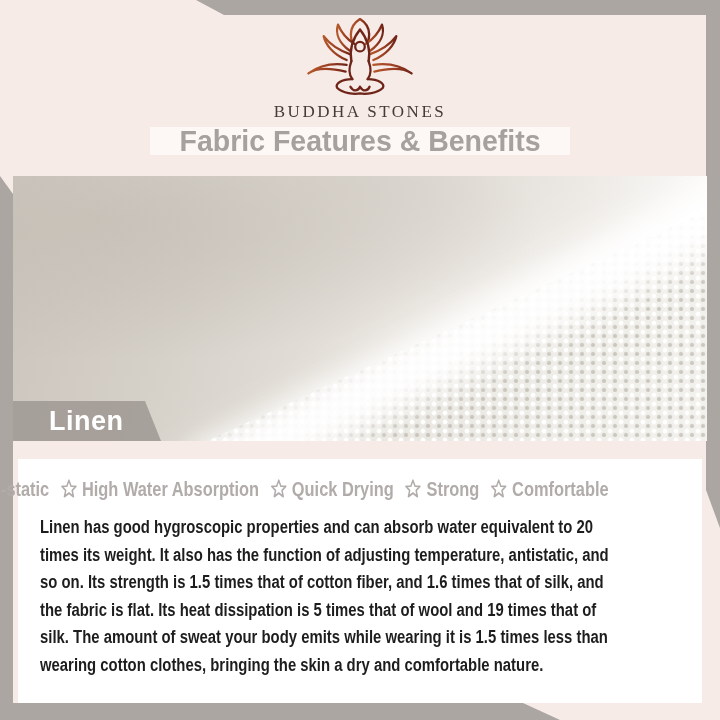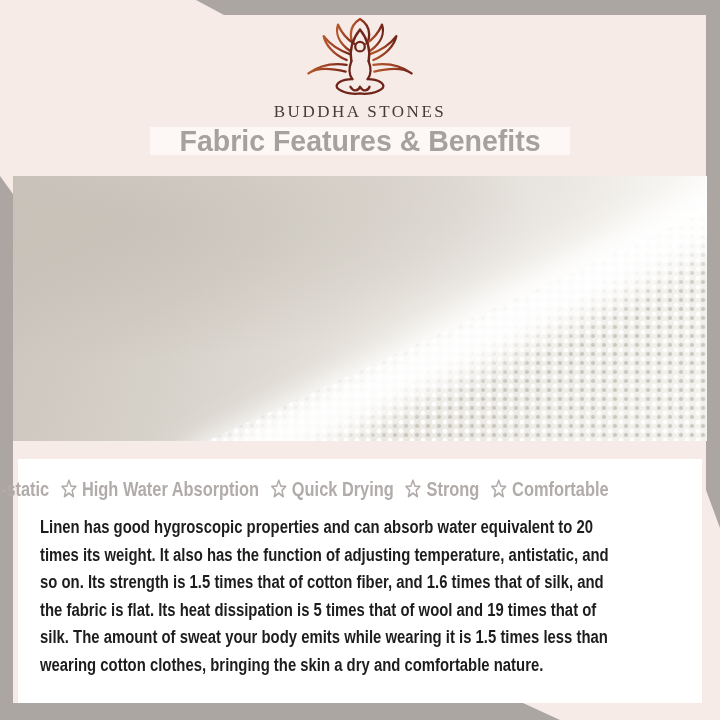--- a/index.html
+++ b/index.html
@@ -101,20 +101,23 @@
   <div class="brand-name">BUDDHA STONES</div>
 
   <div class="banner">
     <div class="banner-title">Fabric Features &amp; Benefits</div>
   </div>
 
   <div class="photo">
     <div class="weave"></div>
     <div class="ridge"></div>
   </div>
+  <div class="badge">
+    <span class="badge-label">Linen</span>
+  </div>
 
   <div class="panel"></div>
 
   <div class="features">
     <div class="features-inner">
 
         <div class="feature">
           <svg width="22" height="22" viewBox="0 0 24 24">
             <polygon points="12,2.5 14.9,8.8 21.8,9.1 16.5,13.6 18.3,20.3 12,16.5 5.7,20.3 7.5,13.6 2.2,9.1 9.1,8.8" fill="none" stroke="#b1acaa" stroke-width="2" stroke-linejoin="round"></polygon>
           </svg>

